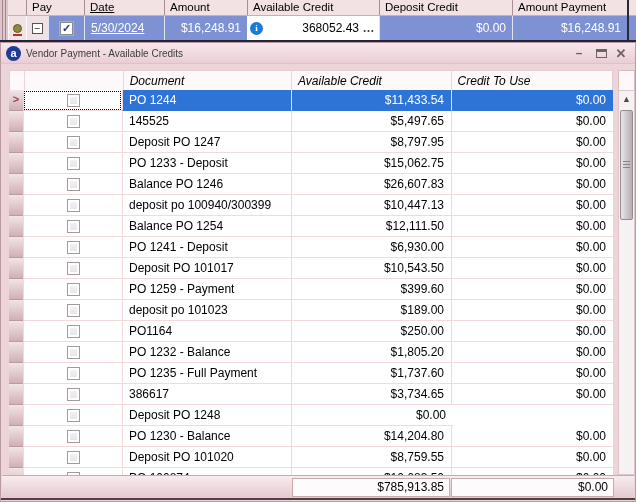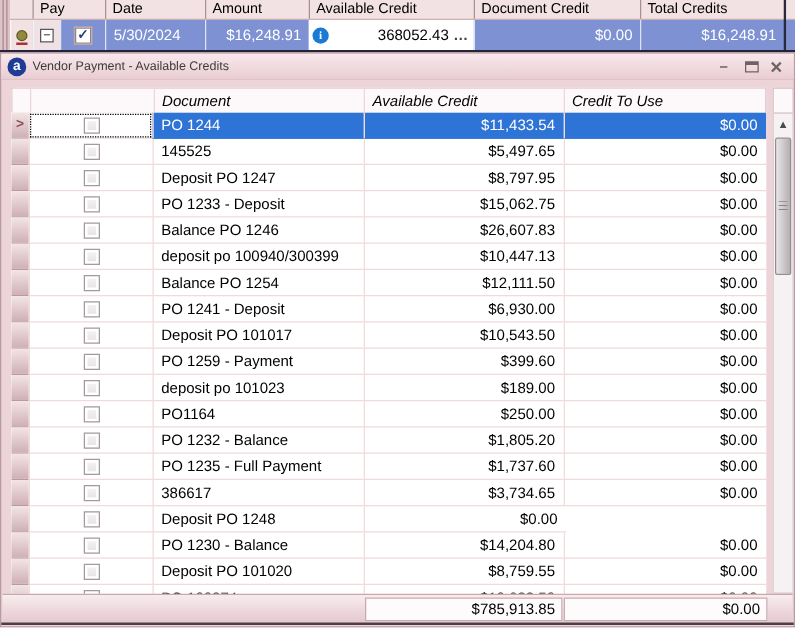--- a/index.html
+++ b/index.html
@@ -9,21 +9,21 @@
 
   
   .top-grid { position:absolute; left:0; top:0; width:636px; height:40px; background:#f2e2e3; }
   .left-strip { position:absolute; left:0; top:0; width:8px; height:40px; background:#ddc4c9; }
   .left-strip i { position:absolute; top:0; height:40px; width:1px; background:#a8888e; }
   .tg-header { position:absolute; left:8px; top:0; width:628px; height:16px; display:flex; background:#f2e2e3; border-bottom:1px solid #c9b0b4; }
   .tg-header .hcell { border-left:1px solid #a89096; padding:1px 0 0 5px; font-size:11.5px; white-space:nowrap; overflow:hidden; }
   .tg-header .hcell:first-child { border-left:none; }
   .tg-row { position:absolute; left:8px; top:16px; width:628px; height:24px; display:flex; background:#7e91d2; color:#fff; }
   .tg-row .cell { border-left:1px solid rgba(255,255,255,.75); display:flex; align-items:center; white-space:nowrap; overflow:hidden; }
-  .w-icon{width:18px;} .w-exp{width:22px;} .w-pay{width:36px;} .w-date{width:80px;} .w-amt{width:83px;} .w-avail{width:132px;} .w-apply{width:133px;} .w-total{width:115px;}
+  .w-icon{width:18px;} .w-exp{width:22px;} .w-pay{width:36px;} .w-date{width:80px;text-decoration:underline;} .w-amt{width:83px;} .w-avail{width:132px;} .w-apply{width:133px;} .w-total{width:115px;}
   .cell-icon { background:#f2e2e3; border-left:none; justify-content:center; }
   .cell-exp { background:#f0e2e4; justify-content:center; }
   .num { justify-content:flex-end; padding-right:6px; }
   .note-icon { width:9px; height:9px; border-radius:50%; background:#8f8a3e; border:1px solid #5f5a28; position:relative; }
   .note-icon::after { content:""; position:absolute; left:-1px; right:-1px; bottom:-4px; height:2px; background:#a33; }
   .collapse-btn { width:11px; height:11px; background:#fff; border:1px solid #555; color:#222; font-size:10px; line-height:9px; text-align:center; }
   .checkbox { width:13px; height:13px; background:#fff; border:1px solid #8a8a8a; box-shadow:0 0 0 1px #c9a0a6; font-size:11px; line-height:11px; text-align:center; color:#2a3f6e; font-weight:bold; }
   .cb-un { width:13px; height:13px; background:linear-gradient(#f6f4f5,#e6e2e4); border:1px solid #a39a9e; box-shadow:inset 0 0 0 2px #fff; }
   .avail-cell { background:#fff; color:#000; gap:2px; padding:0 2px; }
   .info-icon { width:13px; height:13px; border-radius:50%; background:#1a7ad4; color:#fff; font-size:9px; font-weight:bold; text-align:center; line-height:13px; font-family:"Liberation Serif",serif; flex:0 0 13px; }
@@ -90,22 +90,22 @@
     <div class="left-strip">
         <i style="left:2px"></i>
         <i style="left:5px"></i>
       </div>
     <div class="tg-header">
       <div class="hcell w-icon"></div>
       <div class="hcell" style="width:58px">Pay</div>
       <div class="hcell w-date">Date</div>
       <div class="hcell w-amt">Amount</div>
       <div class="hcell w-avail">Available Credit</div>
-      <div class="hcell w-apply">Document Credit</div>
-      <div class="hcell w-total">Total Credits</div>
+      <div class="hcell w-apply">Deposit Credit</div>
+      <div class="hcell w-total">Amount Payment</div>
     </div>
     <div class="tg-row">
       <div class="cell w-icon cell-icon">
           <span class="note-icon"></span>
         </div>
       <div class="cell w-exp cell-exp">
           <span class="collapse-btn">−</span>
         </div>
       <div class="cell w-pay" style="justify-content:center">
           <span class="checkbox">✓</span>

